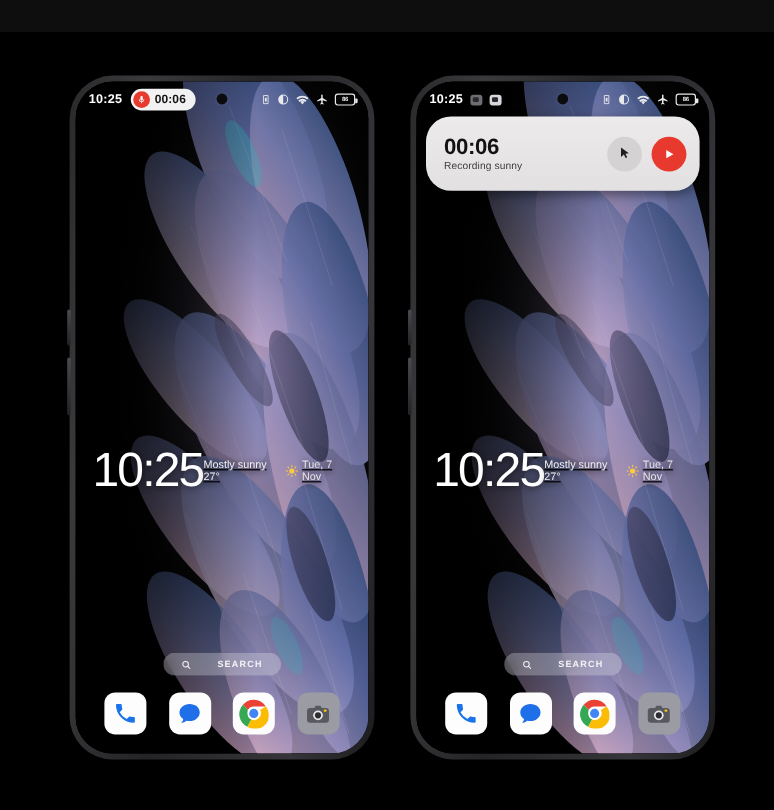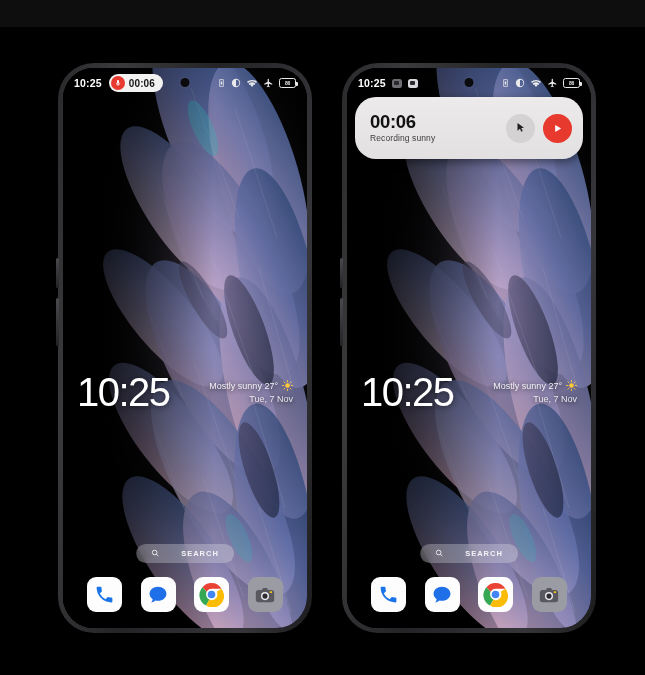--- a/index.html
+++ b/index.html
@@ -70,29 +70,29 @@
             align-items:center; justify-content:center; }
   .rc-btn.grey { background:#d4d2d3; }
   .rc-btn.red { background:#e8392e; }
   .rc-btn svg { display:block; }
 
   
   .clockrow { position:absolute; left:0; right:0; top:304px; display:flex;
               align-items:center; z-index:5; padding:0 14px; }
   .clock { font-size:40px; font-weight:300; color:#fff; letter-spacing:-1.5px;
            line-height:1; text-shadow:0 1px 6px rgba(0,0,0,.55); }
-  .wx { margin-left:auto; display:flex; flex-direction:column; align-items:flex-end; gap:3px;
-        text-shadow:0 1px 5px rgba(0,0,0,.7); }
+  .wx { margin-left:auto; display:flex; flex-direction:row; align-items:flex-end; gap:3px;
+        text-shadow:0 1px 5px rgba(0,0,0,.7);text-decoration:underline; }
   .wx-line1 { display:flex; align-items:center; gap:4px; }
   .wx-text { font-size:9px; color:#f2f2f4; }
-  .wx-date { font-size:9px; color:#e6e6ea;text-align:center; }
+  .wx-date { font-size:9px; color:#e6e6ea; }
 
   
   .search { position:absolute; left:50%; transform:translateX(-50%); top:476px;
-            display:flex; align-items:flex-start; gap:22px; padding:5px 15px;
+            display:flex; align-items:flex-end; gap:22px; padding:5px 15px;
             background:rgba(236,236,240,.30); border-radius:999px;
             backdrop-filter:blur(5px); z-index:5; }
   .search svg { display:block; }
   .search-label { font-size:7.5px; font-weight:bold; color:#f4f4f6; letter-spacing:1px; }
 
   
   .dock { position:absolute; left:0; right:0; bottom:16px; display:flex;
           justify-content:space-evenly; align-items:center; z-index:5; padding:0 6px; }
   .app { width:35px; height:35px; border-radius:9px; display:flex;
          align-items:center; justify-content:center; overflow:hidden; }

